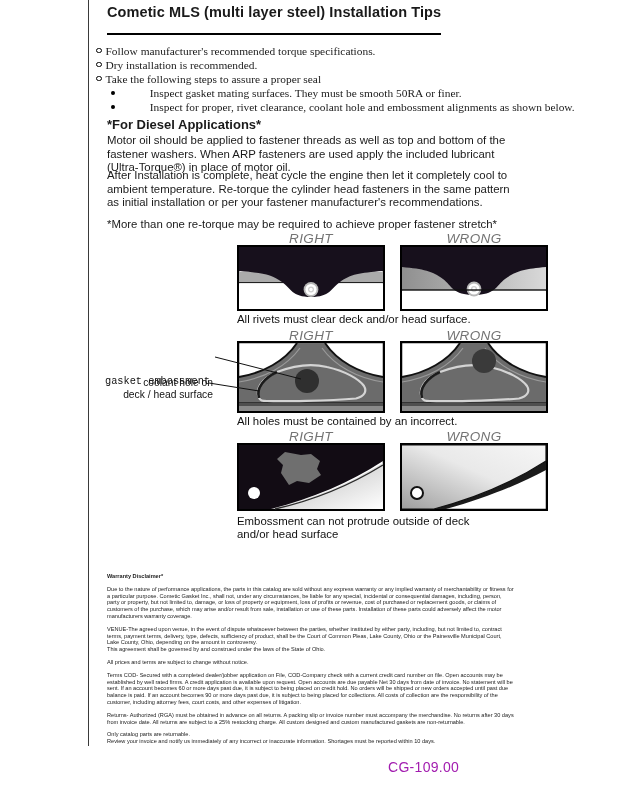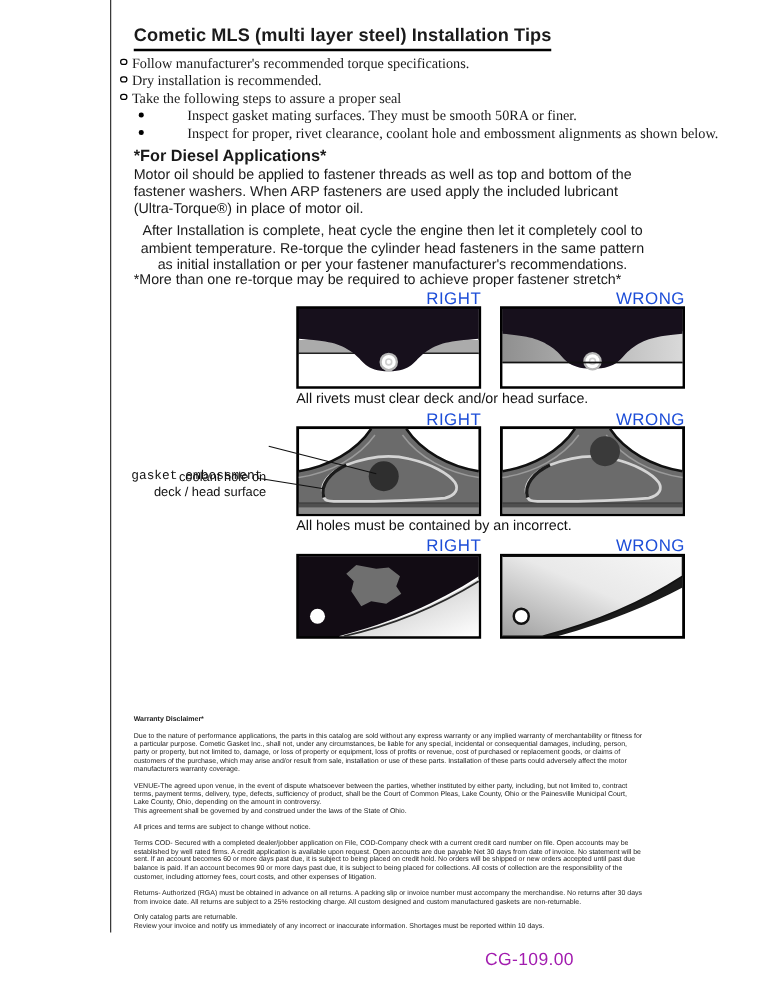--- a/index.html
+++ b/index.html
@@ -1,31 +1,31 @@
 <!DOCTYPE html>
 <html><head>
 <meta charset="utf-8">
 <style>
   html,body{margin:0;padding:0;background:#ffffff;}
   .page{position:relative;width:618px;height:800px;background:#ffffff;overflow:hidden;
         font-family:"Liberation Sans",sans-serif;color:#1a1a1a;}
   .vrule{position:absolute;left:88px;top:0;width:1px;height:746px;background:#3a3a3a;}
-  .title{position:absolute;left:107px;top:21px;font-size:14.5px;font-weight:bold;
-         border-bottom:2px solid #000;padding-bottom:2px;letter-spacing:.1px;}
+  .title{position:absolute;left:107px;top:4px;font-size:14.5px;font-weight:bold;
+         border-bottom:2px solid #000;padding-bottom:13px;letter-spacing:.1px;}
   .bullets{position:absolute;left:96px;top:44px;font-size:11.4px;line-height:14px;font-family:Liberation Serif, serif;}
   .b-row{display:flex;align-items:baseline;}
   .marker-o{display:inline-block;width:3.5px;height:3.5px;border:1px solid #000;border-radius:50%;
             margin-right:4px;position:relative;top:-2px;flex:none;}
   .sub{margin-left:15px;gap:32px;}
   .marker-dot{display:inline-block;width:3.8px;height:3.8px;background:#000;border-radius:50%;
               margin-right:3px;position:relative;top:-2px;flex:none;}
   .h2{position:absolute;left:107px;top:117px;font-size:13px;font-weight:bold;}
   .para{position:absolute;left:107px;width:414px;font-size:11.4px;line-height:13.6px;}
-  .p1{top:134px;} .p2{top:179px;text-align:center;} .pnote{top:218px;}
-  .rw-label{position:absolute;width:148px;text-align:right;font-size:13.5px;letter-spacing:.4px;color:#1d4ed8;}
+  .p1{top:134px;} .p2{top:169px;} .pnote{top:218px;}
+  .rw-label{position:absolute;width:148px;text-align:center;font-size:13.5px;letter-spacing:.4px;color:#737373;font-style:italic;}
   .panel{position:absolute;width:148px;}
   .cap{position:absolute;left:237px;font-size:11.4px;line-height:13px;color:#111;}
   .callout{position:absolute;text-align:right;font-size:10.3px;line-height:11.5px;color:#111;}
   .co1{left:95px;top:341px;width:118px;margin-top:36px;}
   .co2{left:98px;top:376px;width:112px;font-family:Liberation Mono, monospace;}
   .leader{position:absolute;left:0;top:0;width:618px;height:800px;pointer-events:none;}
   .disc{position:absolute;left:107px;top:573px;width:407px;font-size:5.6px;line-height:6.8px;color:#222;}
   .disc .dh{font-weight:bold;margin-bottom:6px;}
   .disc p{margin:0 0 6px 0;}
   .disc p.tight{margin:0;}
@@ -178,20 +178,24 @@
           <stop offset="1" stop-color="#f6f6f6"></stop>
       </linearGradient>
     </defs>
     <rect x="1" y="1" width="146" height="66" fill="#ffffff" stroke="#000" stroke-width="2.5"></rect>
     <path d="M2,2 H146 V18 C112,40 76,55 34,66 L2,66 Z" fill="url(#gBand)"></path>
     <path d="M146,18 C112,40 76,55 34,66 L46,66 C86,55 120,41 146,27 Z" fill="#1b1b1b"></path>
     <path d="M2,2 H146 V18 C112,40 76,55 34,66 L2,66" fill="none" stroke="#111" stroke-width="1.2"></path>
     <circle cx="17" cy="50" r="6" fill="#ffffff" stroke="#111" stroke-width="2"></circle>
   </svg>
 
+  <div class="cap" style="top:515px;width:280px;">
+    <div>Embossment can not protrude outside of deck</div>
+    <div>and/or head surface</div>
+  </div>
 
   <div class="disc">
     <div class="dh">Warranty Disclaimer*</div>
     <p>Due to the nature of performance applications, the parts in this catalog are sold without any express warranty or any implied warranty of merchantability or fitness for a particular purpose.  Cometic Gasket Inc., shall not, under any circumstances, be liable for any special, incidental or consequential damages, including, person, party or property, but not limited to, damage, or loss of property or equipment, loss of profits or revenue, cost of purchased or replacement goods, or claims of customers of the purchase, which may arise and/or result from sale, installation or use of these parts.  Installation of these parts could adversely affect the motor manufacturers warranty coverage.</p>
     <p class="tight">VENUE-The agreed upon venue, in the event of dispute whatsoever between the parties, whether instituted by either party, including, but not limited to, contract terms, payment terms, delivery, type, defects, sufficiency of product, shall be the Court of Common Pleas, Lake County, Ohio or the Painesville Municipal Court, Lake County, Ohio, depending on the amount in controversy.</p>
     <p>This agreement shall be governed by and construed under the laws of the State of Ohio.</p>
     <p>All prices and terms are subject to change without notice.</p>
     <p>Terms COD- Secured with a completed dealer/jobber application on File, COD-Company check with a current credit card number on file.  Open accounts may be established by well rated firms.  A credit application is available upon request.  Open accounts are due payable Net 30 days from date of invoice.  No statement will be sent.  If an account becomes 60 or more days past due, it is subject to being placed on credit hold.  No orders will be shipped or new orders accepted until past due balance is paid.  If an account becomes 90 or more days past due, it is subject to being placed for collections.  All costs of collection are the responsibility of the customer, including attorney fees, court costs, and other expenses of litigation.</p>
     <p>Returns- Authorized (RGA) must be obtained in advance on all returns.  A packing slip or invoice number must accompany the merchandise.  No returns after 30 days from invoice date.  All returns are subject to a 25% restocking charge.  All custom designed and custom manufactured gaskets are non-returnable.</p>
     <p class="tight">Only catalog parts are returnable.</p>

